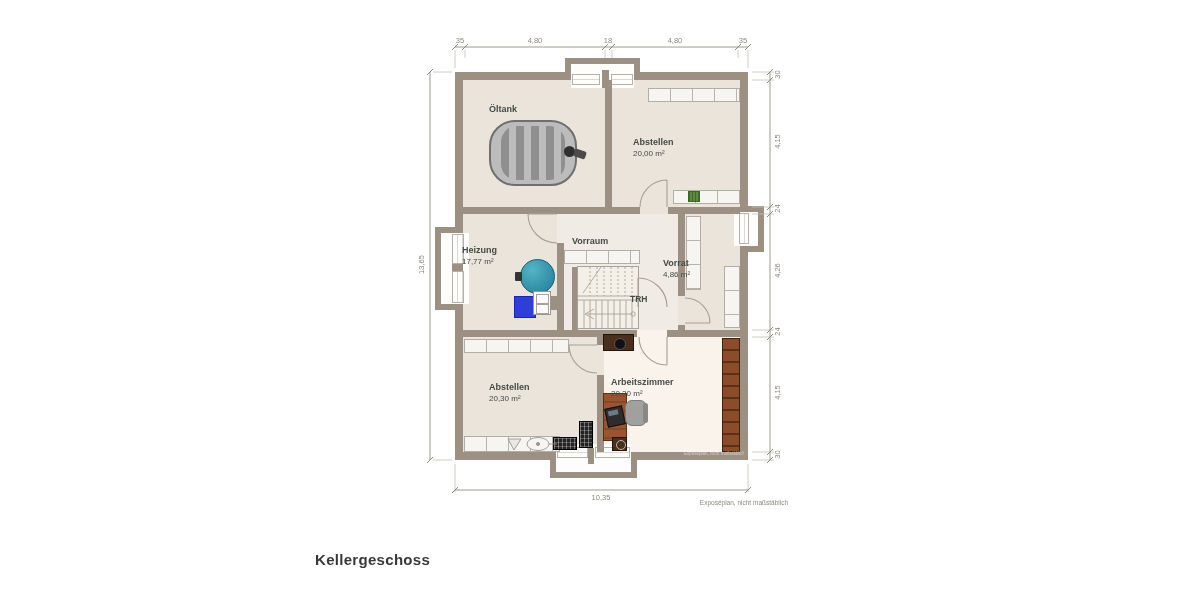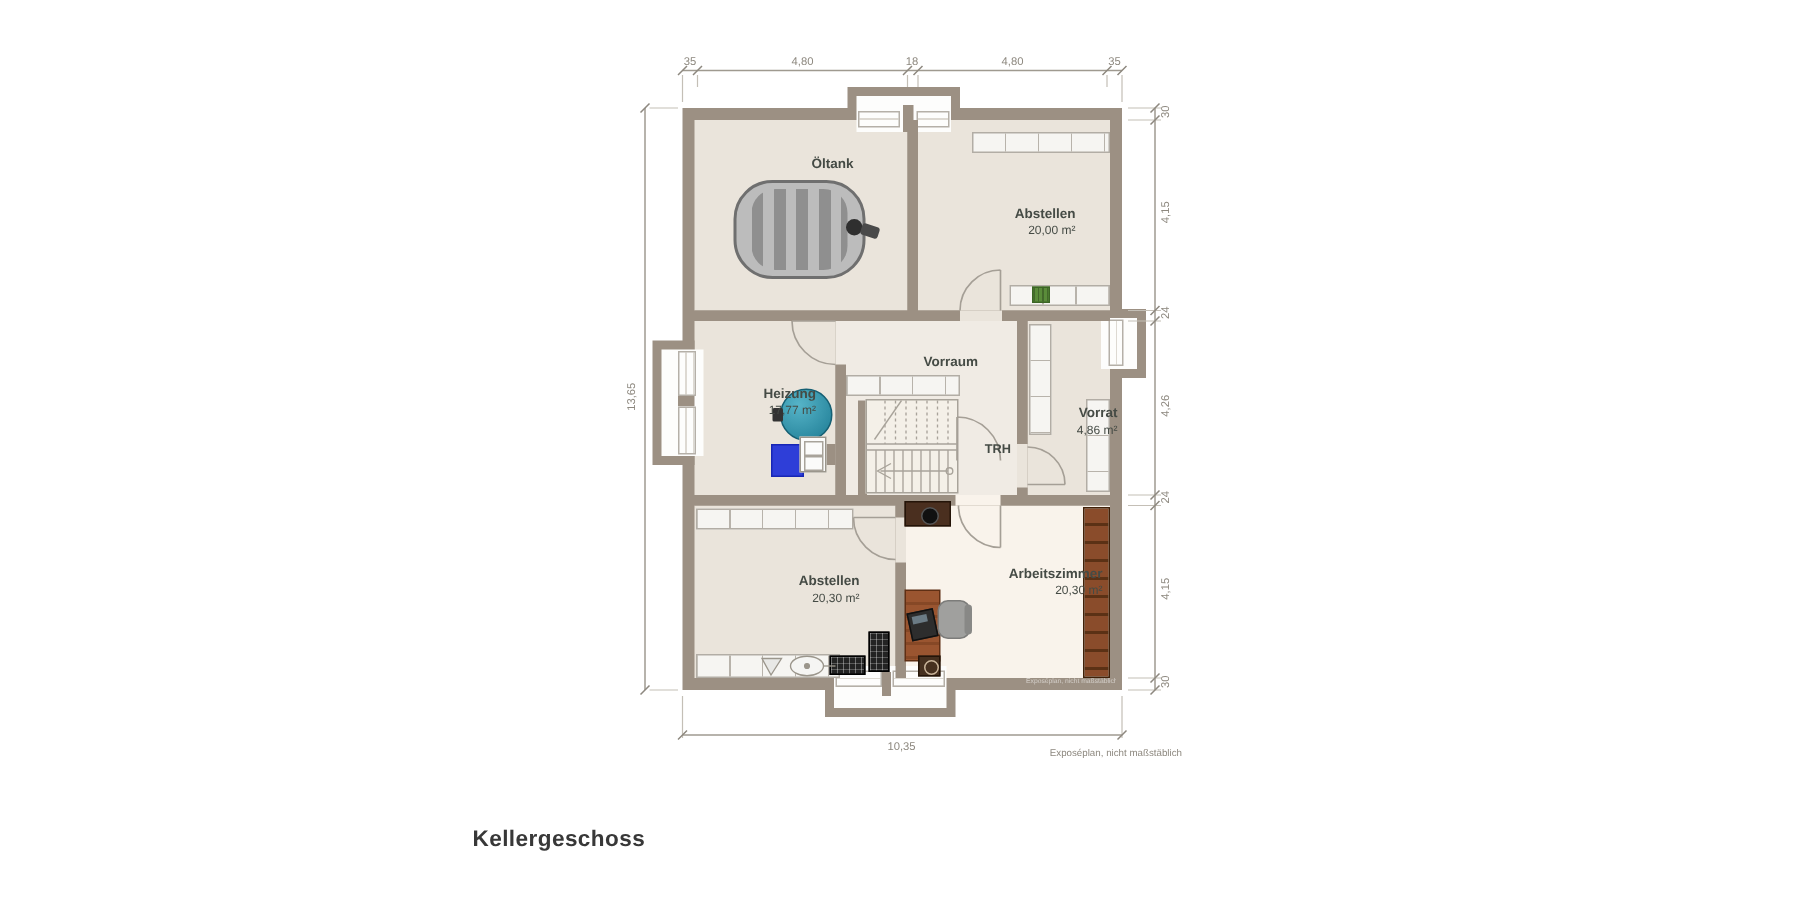--- a/index.html
+++ b/index.html
@@ -16,21 +16,21 @@
         background-image:repeating-linear-gradient(180deg,transparent 0 4px,#ddd9d2 4px 5px);}
   .pane-v{background:#fdfdfc;border:1px solid #b5b0a8;box-sizing:border-box;
         background-image:repeating-linear-gradient(90deg,transparent 0 4px,#ddd9d2 4px 5px);}
   .shelf-h{background-color:#f6f5f2;border:1px solid #b2ada5;box-sizing:border-box;
         background-image:repeating-linear-gradient(90deg,transparent 0 21px,#b8b3ab 21px 22px);}
   .shelf-v{background-color:#f6f5f2;border:1px solid #b2ada5;box-sizing:border-box;
         background-image:repeating-linear-gradient(180deg,transparent 0 23px,#b8b3ab 23px 24px);}
   .radiator{background-color:#232323;border:1px solid #000;box-sizing:border-box;
         background-image:repeating-linear-gradient(90deg,rgba(255,255,255,.35) 0 1px,transparent 1px 4px),
                          repeating-linear-gradient(180deg,rgba(255,255,255,.25) 0 1px,transparent 1px 4px);}
-  .lbl{color:#454b45;font-size:9px;font-weight:700;text-align:right;line-height:1.3;}
+  .lbl{color:#454b45;font-size:9px;font-weight:700;text-align:left;line-height:1.3;}
   .lbl .area{display:block;font-weight:400;font-size:8px;}
   .dim{color:#8d887f;font-size:7.5px;text-align:center;line-height:1.2;white-space:nowrap;}
   .rot{transform:rotate(-90deg);transform-origin:center center;}
   .title{color:#383838;font-size:15px;font-weight:700;letter-spacing:.3px;}
   .caption{color:#8d887f;font-size:6.5px;text-align:right;}
   .watermark{color:rgba(255,255,255,.55);font-size:4.5px;text-align:center;white-space:nowrap;overflow:hidden;}
 </style>
 </head>
 <body>
 
@@ -180,25 +180,25 @@
 <div class="abs lbl" style="left:489px;top:104px;width:80px;">
   <span>Öltank</span>
 </div>
 <div class="abs lbl" style="left:633px;top:137px;width:84px;">
   <span>Abstellen</span>
   <span class="area">20,00 m²</span>
 </div>
 <div class="abs lbl" style="left:572px;top:236px;width:80px;">
   <span>Vorraum</span>
 </div>
-<div class="abs lbl" style="left:462px;top:257px;width:82px;">
+<div class="abs lbl" style="left:462px;top:245px;width:82px;">
   <span>Heizung</span>
   <span class="area">17,77 m²</span>
 </div>
-<div class="abs lbl" style="left:663px;top:258px;width:82px;margin-top:12px;">
+<div class="abs lbl" style="left:663px;top:258px;width:82px;">
   <span>Vorrat</span>
   <span class="area">4,86 m²</span>
 </div>
 <div class="abs lbl" style="left:630px;top:294px;width:44px;font-size:8.5px;">
   <span>TRH</span>
 </div>
 <div class="abs lbl" style="left:489px;top:382px;width:84px;">
   <span>Abstellen</span>
   <span class="area">20,30 m²</span>
 </div>

